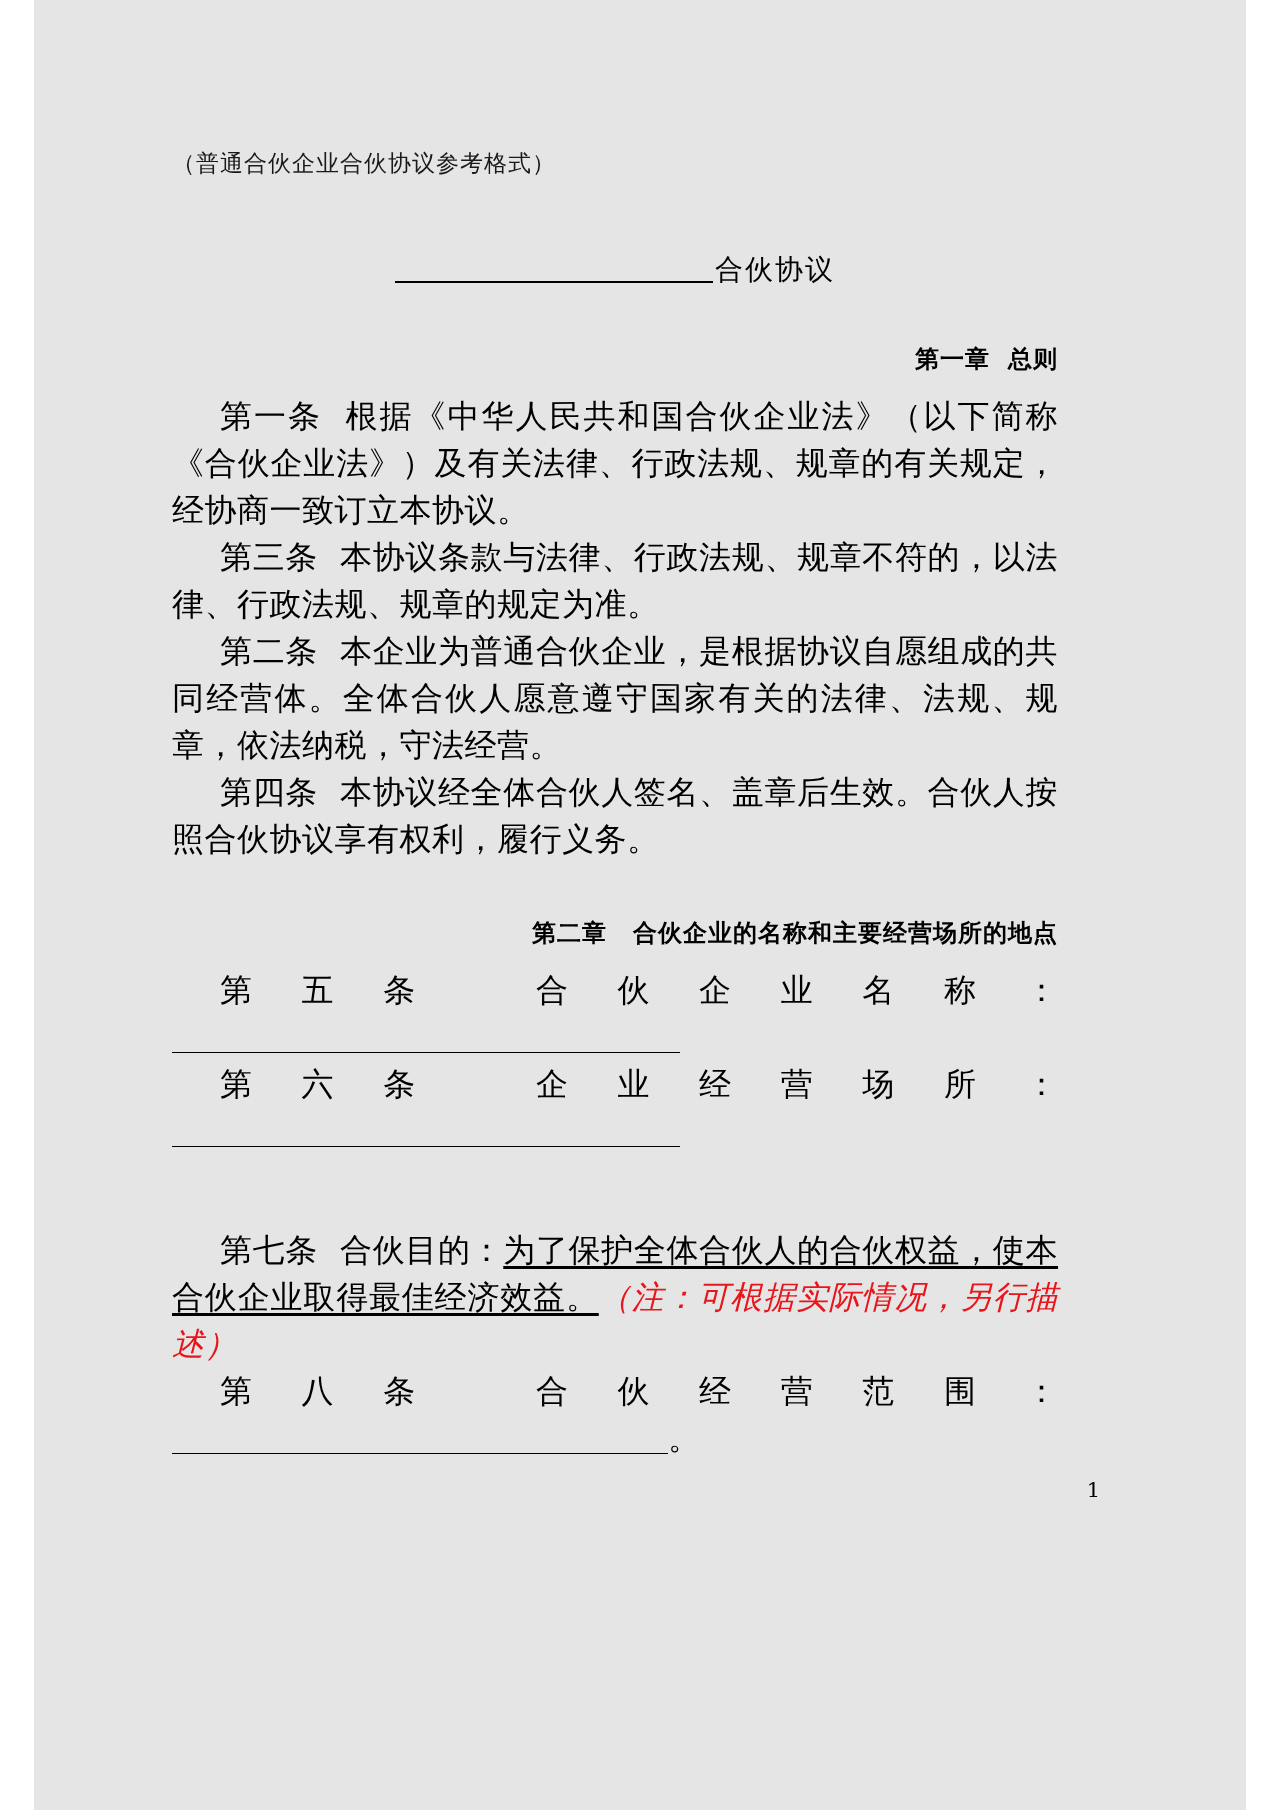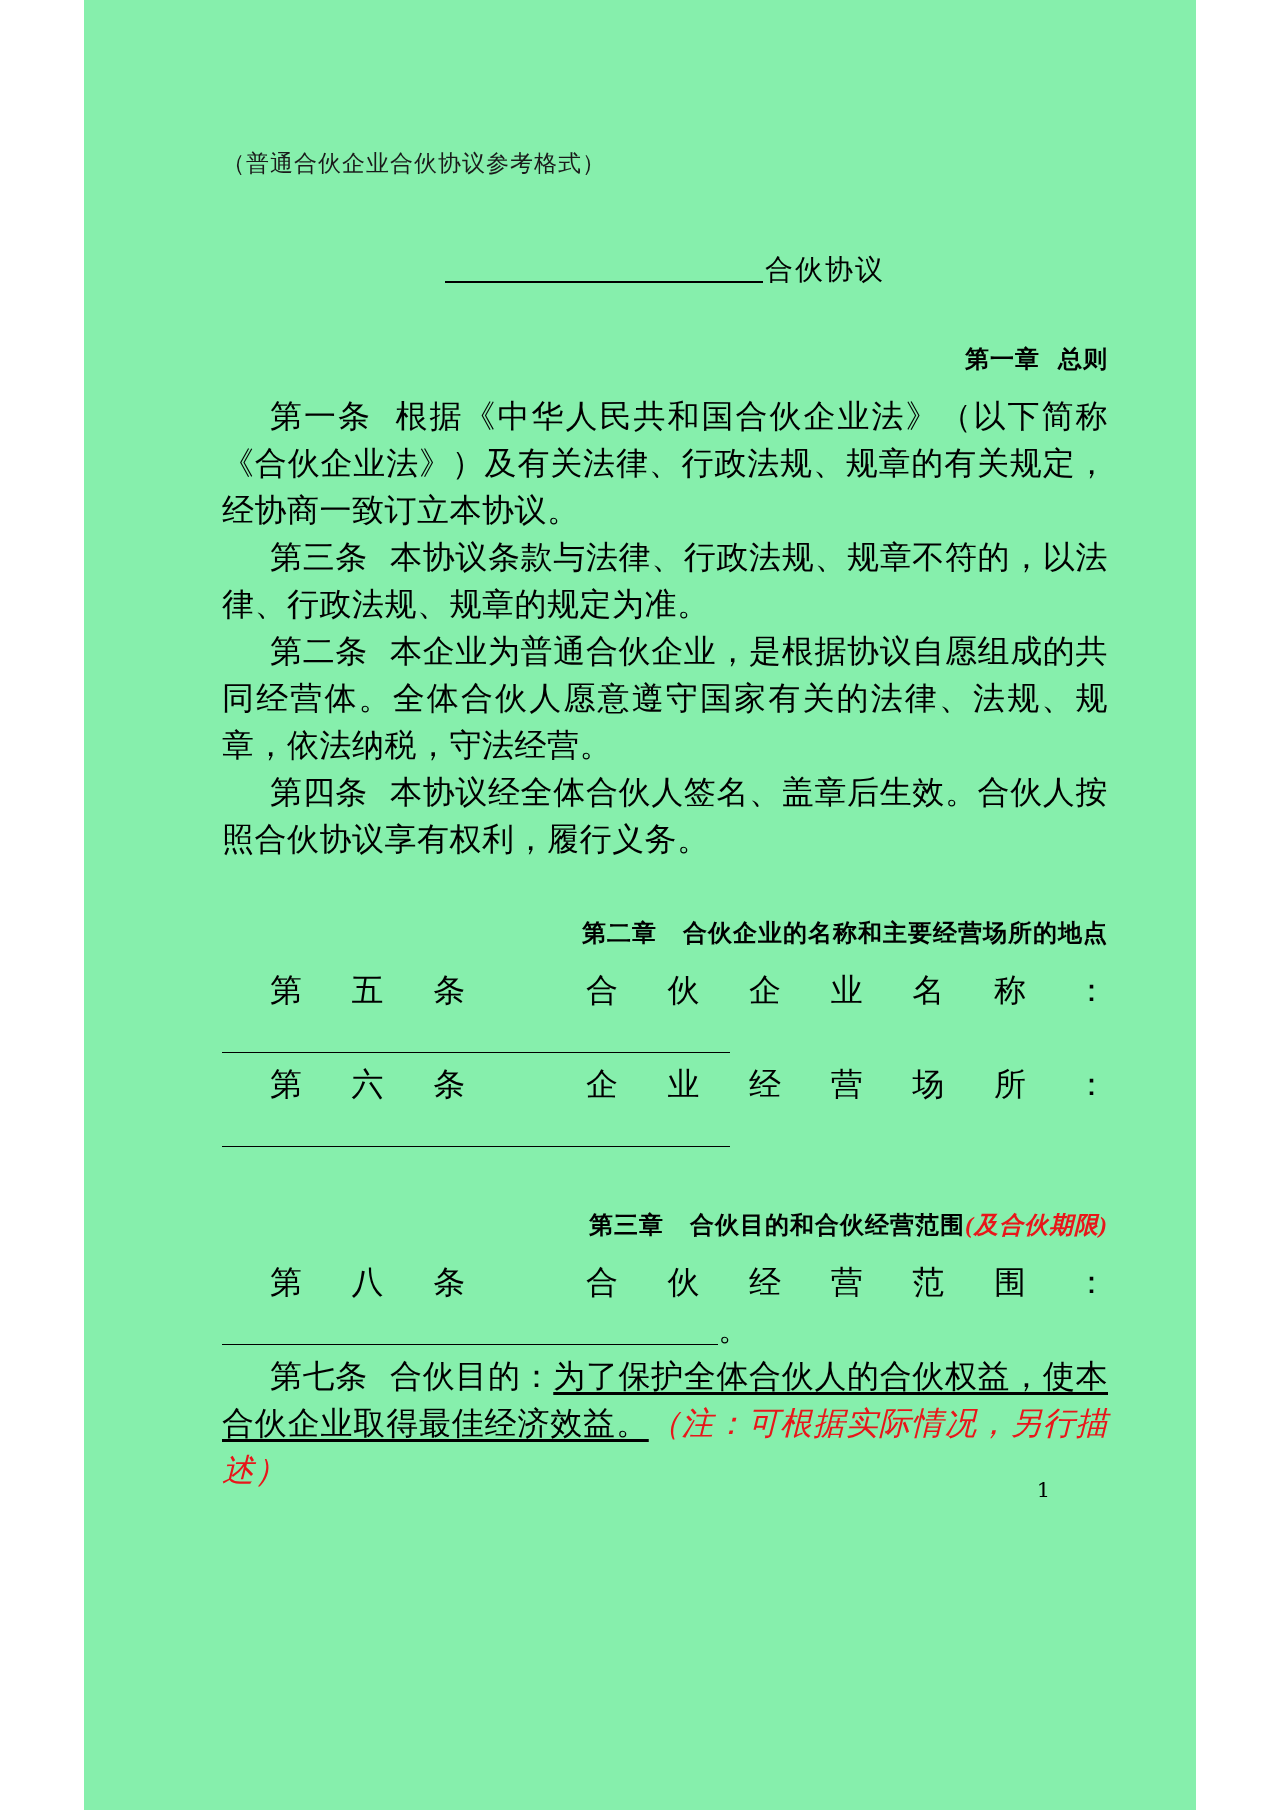--- a/index.html
+++ b/index.html
@@ -2,23 +2,23 @@
 <html><head>
 <meta charset="utf-8">
 <style>
   html, body {
     margin: 0;
     padding: 0;
     background: #ffffff;
   }
   .page {
     position: relative;
-    width: 1112px;
+    width: 1212px;
     height: 1810px;
-    background: #86efac;
+    background: #e5e5e5;
     margin: 0 auto;
     overflow: hidden;
     font-family: "DejaVu Serif", "Liberation Serif", serif;
     color: #000000;
   }
   .content {
     position: absolute;
     left: 138px;
     top: 0;
     width: 886px;
@@ -166,31 +166,28 @@
     <div class="para indent">
       <span>第五条</span><span class="art-gap"></span><span>合伙企业名称：</span><span class="blank blank-fullname"></span>
     </div>
 
     <div class="para indent">
       <span>第六条</span><span class="art-gap"></span><span>企业经营场所：</span><span class="blank blank-address"></span>
     </div>
 
     <div class="spacer-lg"></div>
 
-    <div class="chapter">
-      <span>第三章</span><span class="gap-wide"></span><span>合伙目的和合伙经营范围</span><span class="red-note">(及合伙期限)</span>
-    </div>
 
     <div class="spacer-sm"></div>
 
     <div class="para indent">
-      <span>第八条</span><span class="art-gap"></span><span>合伙经营范围：</span><span class="blank blank-scope"></span><span>。</span>
+      <span>第七条</span><span class="art-gap"></span><span>合伙目的：</span><span class="u">为了保护全体合伙人的合伙权益，使本合伙企业取得最佳经济效益。</span><span class="red">（注：可根据实际情况，另行描述）</span>
     </div>
 
     <div class="para indent">
-      <span>第七条</span><span class="art-gap"></span><span>合伙目的：</span><span class="u">为了保护全体合伙人的合伙权益，使本合伙企业取得最佳经济效益。</span><span class="red">（注：可根据实际情况，另行描述）</span>
+      <span>第八条</span><span class="art-gap"></span><span>合伙经营范围：</span><span class="blank blank-scope"></span><span>。</span>
     </div>
 
 
   </div>
 
   <div class="page-number">1</div>
 </div>
 
 </body></html>

